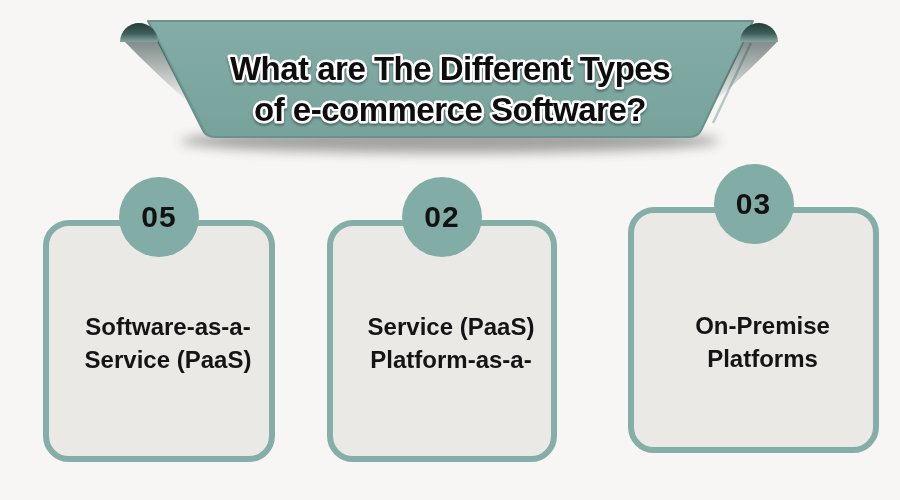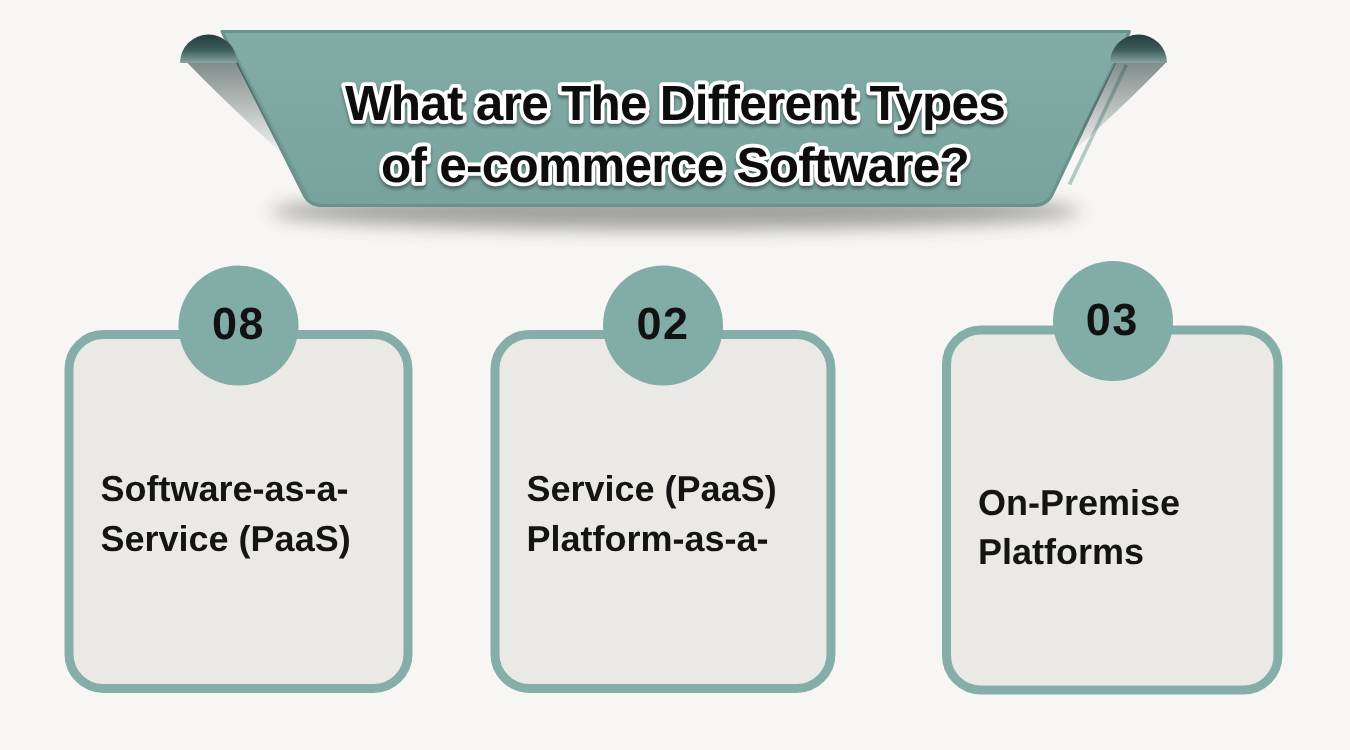--- a/index.html
+++ b/index.html
@@ -40,21 +40,21 @@
   
   .card {
     position: absolute;
     box-sizing: border-box;
     background: #ebe9e6;
     border: 6px solid #85aea8;
     border-radius: 26px;
   }
   .card-1 { left: 43px;  top: 220px; width: 232px; height: 242px; }
   .card-2 { left: 327px; top: 220px; width: 230px; height: 242px; }
-  .card-3 { left: 628px; top: 217px; width: 227px; height: 246px; }
+  .card-3 { left: 628px; top: 207px; width: 251px; height: 246px; }
 
   .circle {
     position: absolute;
     left: 50%;
     top: -49px;                 
     transform: translateX(-50%);
     width: 80px; height: 80px;
     border-radius: 50%;
     background: #82aca6;
     display: flex;
@@ -62,20 +62,21 @@
     justify-content: center;
     font-weight: bold;
     font-size: 30px;
     letter-spacing: 1px;
     color: #121212;
   }
 
   .label {
     position: absolute;
     left: 0; right: 0;
+    text-align: center;
     font-weight: bold;
     font-size: 24px;
     line-height: 33px;
     color: #141414;
     margin-left: 18px;
   }
   .card-1 .label, .card-2 .label { top: 84px; }
   .card-3 .label { top: 96px; }
   .label span { display: block; }
 </style>
@@ -119,21 +120,21 @@
     <path d="M 740 42 A 19 19 0 0 1 778 42 Z" fill="url(#curlGrad)"></path>
 
     <g class="banner-title-group">
       <text class="banner-title" x="450" y="80">What are The Different Types</text>
       <text class="banner-title" x="450" y="121">of e-commerce Software?</text>
     </g>
   </svg>
 
   <div class="card card-1">
     <div class="circle">
-      <span>08</span>
+      <span>05</span>
     </div>
     <div class="label">
       <span>Software-as-a-</span>
       <span>Service (PaaS)</span>
     </div>
   </div>
 
   <div class="card card-2">
     <div class="circle">
       <span>02</span>

